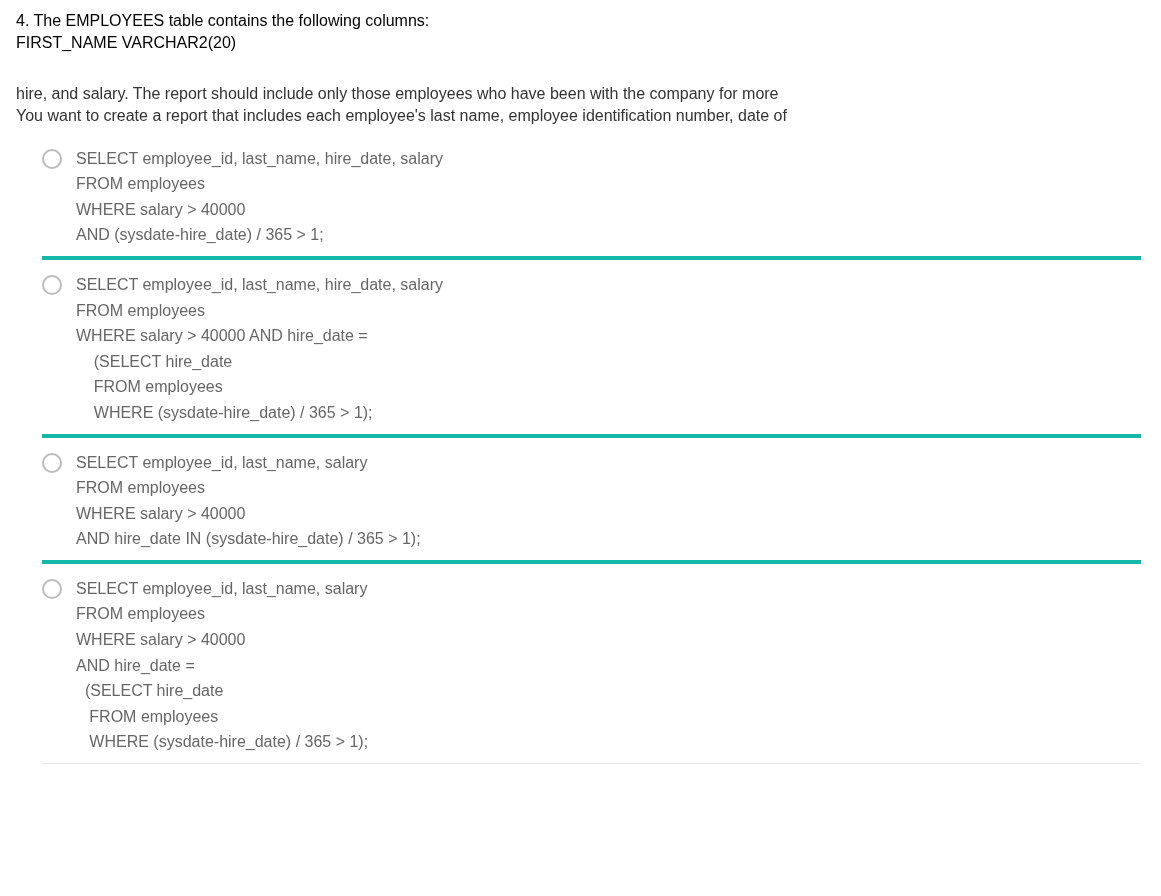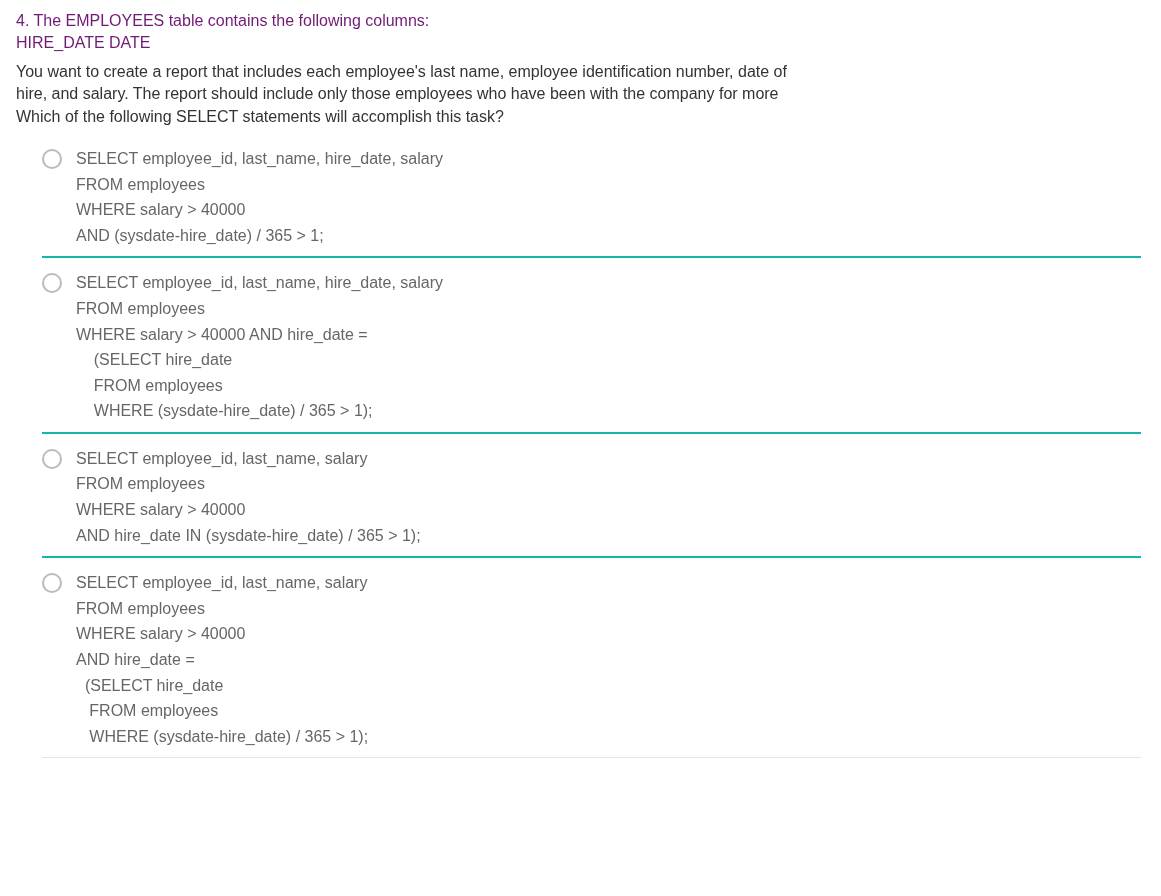--- a/index.html
+++ b/index.html
@@ -5,40 +5,40 @@
     body {
       font-family: Verdana, Tahoma, sans-serif;
       font-size: 16px;
       color: #333333;
       margin: 0;
       padding: 10px 20px 10px 16px;
       background: #ffffff;
       line-height: 1.4;
     }
     .question-header {
-      color: #701a75;
-      margin-bottom: 6px;
+      color: #000000;
+      margin-bottom: 28px;
     }
     .question-header p {
       margin: 0;
     }
     .question-body {
       margin-bottom: 18px;
     }
     .question-body p {
       margin: 0;
     }
     .options {
       padding-left: 26px;
     }
     .option {
       display: flex;
       align-items: flex-start;
       margin-bottom: 12px;
-      border-bottom: 2px solid #14b8a6;
+      border-bottom: 4px solid #14b8a6;
       padding-bottom: 8px;
     }
     .option:last-child {
       border-bottom: 1px solid #e5e5e5;
     }
     .radio {
       width: 16px;
       height: 16px;
       border: 2px solid #bbbbbb;
       border-radius: 50%;
@@ -52,27 +52,26 @@
       line-height: 1.6;
       white-space: pre;
       font-family: Verdana, Tahoma, sans-serif;
     }
   </style>
 </head>
 <body>
 
 <div class="question-header">
   <p>4. The EMPLOYEES table contains the following columns:</p>
-  <p>HIRE_DATE DATE</p>
+  <p>FIRST_NAME VARCHAR2(20)</p>
 </div>
 
 <div class="question-body">
+  <p>hire, and salary. The report should include only those employees who have been with the company for more</p>
   <p>You want to create a report that includes each employee's last name, employee identification number, date of</p>
-  <p>hire, and salary. The report should include only those employees who have been with the company for more</p>
-  <p>Which of the following SELECT statements will accomplish this task?</p>
 </div>
 
 <div class="options">
   <div class="option">
     <div class="radio"></div>
     <div class="option-text">SELECT employee_id, last_name, hire_date, salary
 FROM employees
 WHERE salary &gt; 40000
 AND (sysdate-hire_date) / 365 &gt; 1;</div>
   </div>

